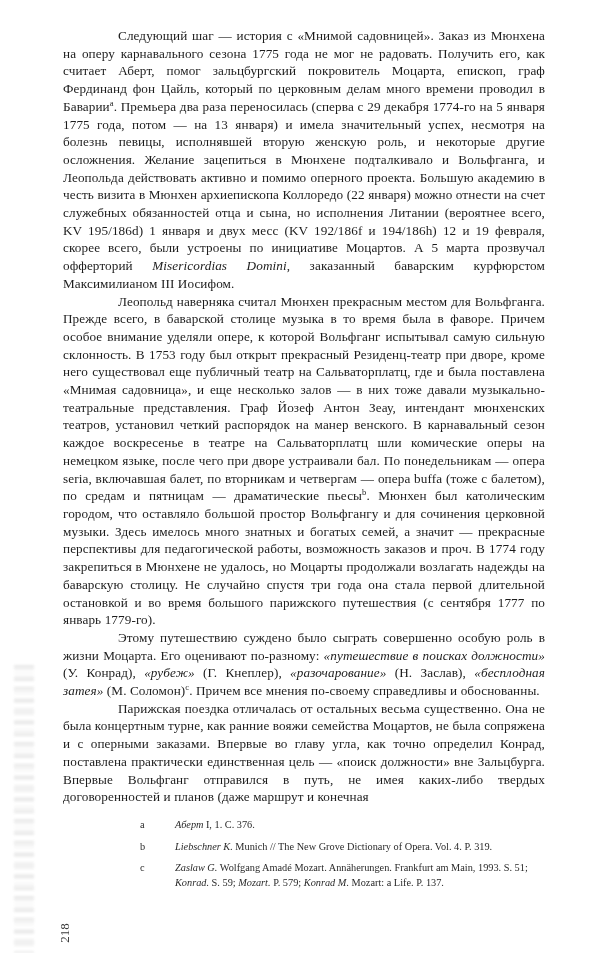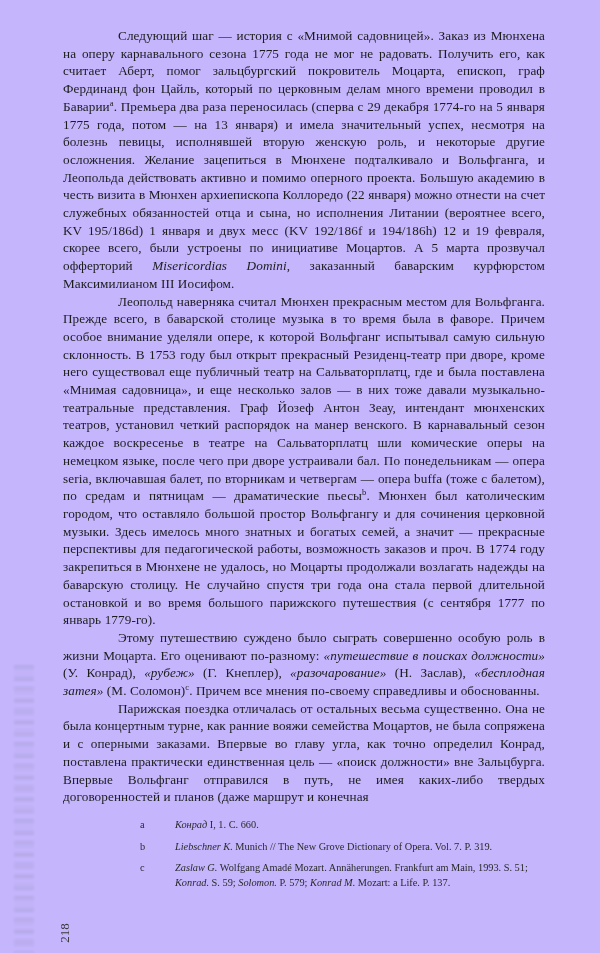--- a/index.html
+++ b/index.html
@@ -1,21 +1,21 @@
 <!DOCTYPE html>
 <html lang="ru"><head>
 <meta charset="utf-8">
 <style>
   html,body{margin:0;padding:0;}
   body{background:#e8e8e6;}
   .page{
     position:relative;
     width:600px;height:953px;
     margin:0 auto;
-    background:#c4b5fd;
+    background:#ffffff;
     overflow:hidden;
     font-family:"Liberation Serif","DejaVu Serif",serif;
     color:#1c1c1c;
   }
   .body-text{
     position:absolute;
     left:63px;top:27px;width:482px;
     font-size:13.2px;
     line-height:17.7px;
     text-align:justify;
@@ -76,18 +76,18 @@
 
 <div class="page">
   <div class="margin-watermark"></div>
   <div class="body-text">
       <p class="para"><span>Следующий шаг — история с «Мнимой садовницей». Заказ из Мюнхена на оперу карнавального сезона 1775 года не мог не радовать. Получить его, как считает Аберт, помог зальцбургский покровитель Моцарта, епископ, граф Фердинанд фон Цайль, который по церковным делам много времени проводил в Баварии</span><sup class="fnref">a</sup><span>. Премьера два раза переносилась (сперва с 29 декабря 1774-го на 5 января 1775 года, потом — на 13 января) и имела значительный успех, несмотря на болезнь певицы, исполнявшей вторую женскую роль, и некоторые другие осложнения. Желание зацепиться в Мюнхене подталкивало и Вольфганга, и Леопольда действовать активно и помимо оперного проекта. Большую академию в честь визита в Мюнхен архиепископа Коллоредо (22 января) можно отнести на счет служебных обязанностей отца и сына, но исполнения Литании (вероятнее всего, KV 195/186d) 1 января и двух месс (KV 192/186f и 194/186h) 12 и 19 февраля, скорее всего, были устроены по инициативе Моцартов. А 5 марта прозвучал офферторий </span><i>Misericordias Domini</i><span>, заказанный баварским курфюрстом Максимилианом III Иосифом.</span></p>
       <p class="para"><span>Леопольд наверняка считал Мюнхен прекрасным местом для Вольфганга. Прежде всего, в баварской столице музыка в то время была в фаворе. Причем особое внимание уделяли опере, к которой Вольфганг испытывал самую сильную склонность. В 1753 году был открыт прекрасный Резиденц-театр при дворе, кроме него существовал еще публичный театр на Сальваторплатц, где и была поставлена «Мнимая садовница», и еще несколько залов — в них тоже давали музыкально-театральные представления. Граф Йозеф Антон Зеау, интендант мюнхенских театров, установил четкий распорядок на манер венского. В карнавальный сезон каждое воскресенье в театре на Сальваторплатц шли комические оперы на немецком языке, после чего при дворе устраивали бал. По понедельникам — опера seria, включавшая балет, по вторникам и четвергам — опера buffa (тоже с балетом), по средам и пятницам — драматические пьесы</span><sup class="fnref">b</sup><span>. Мюнхен был католическим городом, что оставляло большой простор Вольфгангу и для сочинения церковной музыки. Здесь имелось много знатных и богатых семей, а значит — прекрасные перспективы для педагогической работы, возможность заказов и проч. В 1774 году закрепиться в Мюнхене не удалось, но Моцарты продолжали возлагать надежды на баварскую столицу. Не случайно спустя три года она стала первой длительной остановкой и во время большого парижского путешествия (с сентября 1777 по январь 1779-го).</span></p>
       <p class="para"><span>Этому путешествию суждено было сыграть совершенно особую роль в жизни Моцарта. Его оценивают по-разному: </span><i>«путешествие в поисках должности»</i><span> (У. Конрад), </span><i>«рубеж»</i><span> (Г. Кнеплер), </span><i>«разочарование»</i><span> (Н. Заслав), </span><i>«бесплодная затея»</i><span> (М. Соломон)</span><sup class="fnref">c</sup><span>. Причем все мнения по-своему справедливы и обоснованны.</span></p>
       <p class="para"><span>Парижская поездка отличалась от остальных весьма существенно. Она не была концертным турне, как ранние вояжи семейства Моцартов, не была сопряжена и с оперными заказами. Впервые во главу угла, как точно определил Конрад, поставлена практически единственная цель — «поиск должности» вне Зальцбурга. Впервые Вольфганг отправился в путь, не имея каких-либо твердых договоренностей и планов (даже маршрут и конечная</span></p>
     </div>
   <div class="footnotes">
-      <div class="footnote"><span class="fn-marker">a</span><span><i>Конрад</i><span> I, 1. С. 660.</span></span></div>
-      <div class="footnote"><span class="fn-marker">b</span><span><i>Liebschner K.</i><span> Munich // The New Grove Dictionary of Opera. Vol. 7. P. 319.</span></span></div>
-      <div class="footnote"><span class="fn-marker">c</span><span><i>Zaslaw G.</i><span> Wolfgang Amadé Mozart. Annäherungen. Frankfurt am Main, 1993. S. 51; </span><i>Konrad.</i><span> S. 59; </span><i>Solomon.</i><span> P. 579; </span><i>Konrad M.</i><span> Mozart: a Life. P. 137.</span></span></div>
+      <div class="footnote"><span class="fn-marker">a</span><span><i>Аберт</i><span> I, 1. С. 376.</span></span></div>
+      <div class="footnote"><span class="fn-marker">b</span><span><i>Liebschner K.</i><span> Munich // The New Grove Dictionary of Opera. Vol. 4. P. 319.</span></span></div>
+      <div class="footnote"><span class="fn-marker">c</span><span><i>Zaslaw G.</i><span> Wolfgang Amadé Mozart. Annäherungen. Frankfurt am Main, 1993. S. 51; </span><i>Konrad.</i><span> S. 59; </span><i>Mozart.</i><span> P. 579; </span><i>Konrad M.</i><span> Mozart: a Life. P. 137.</span></span></div>
     </div>
   <div class="page-number">218</div>
 </div>
 
 </body></html>

